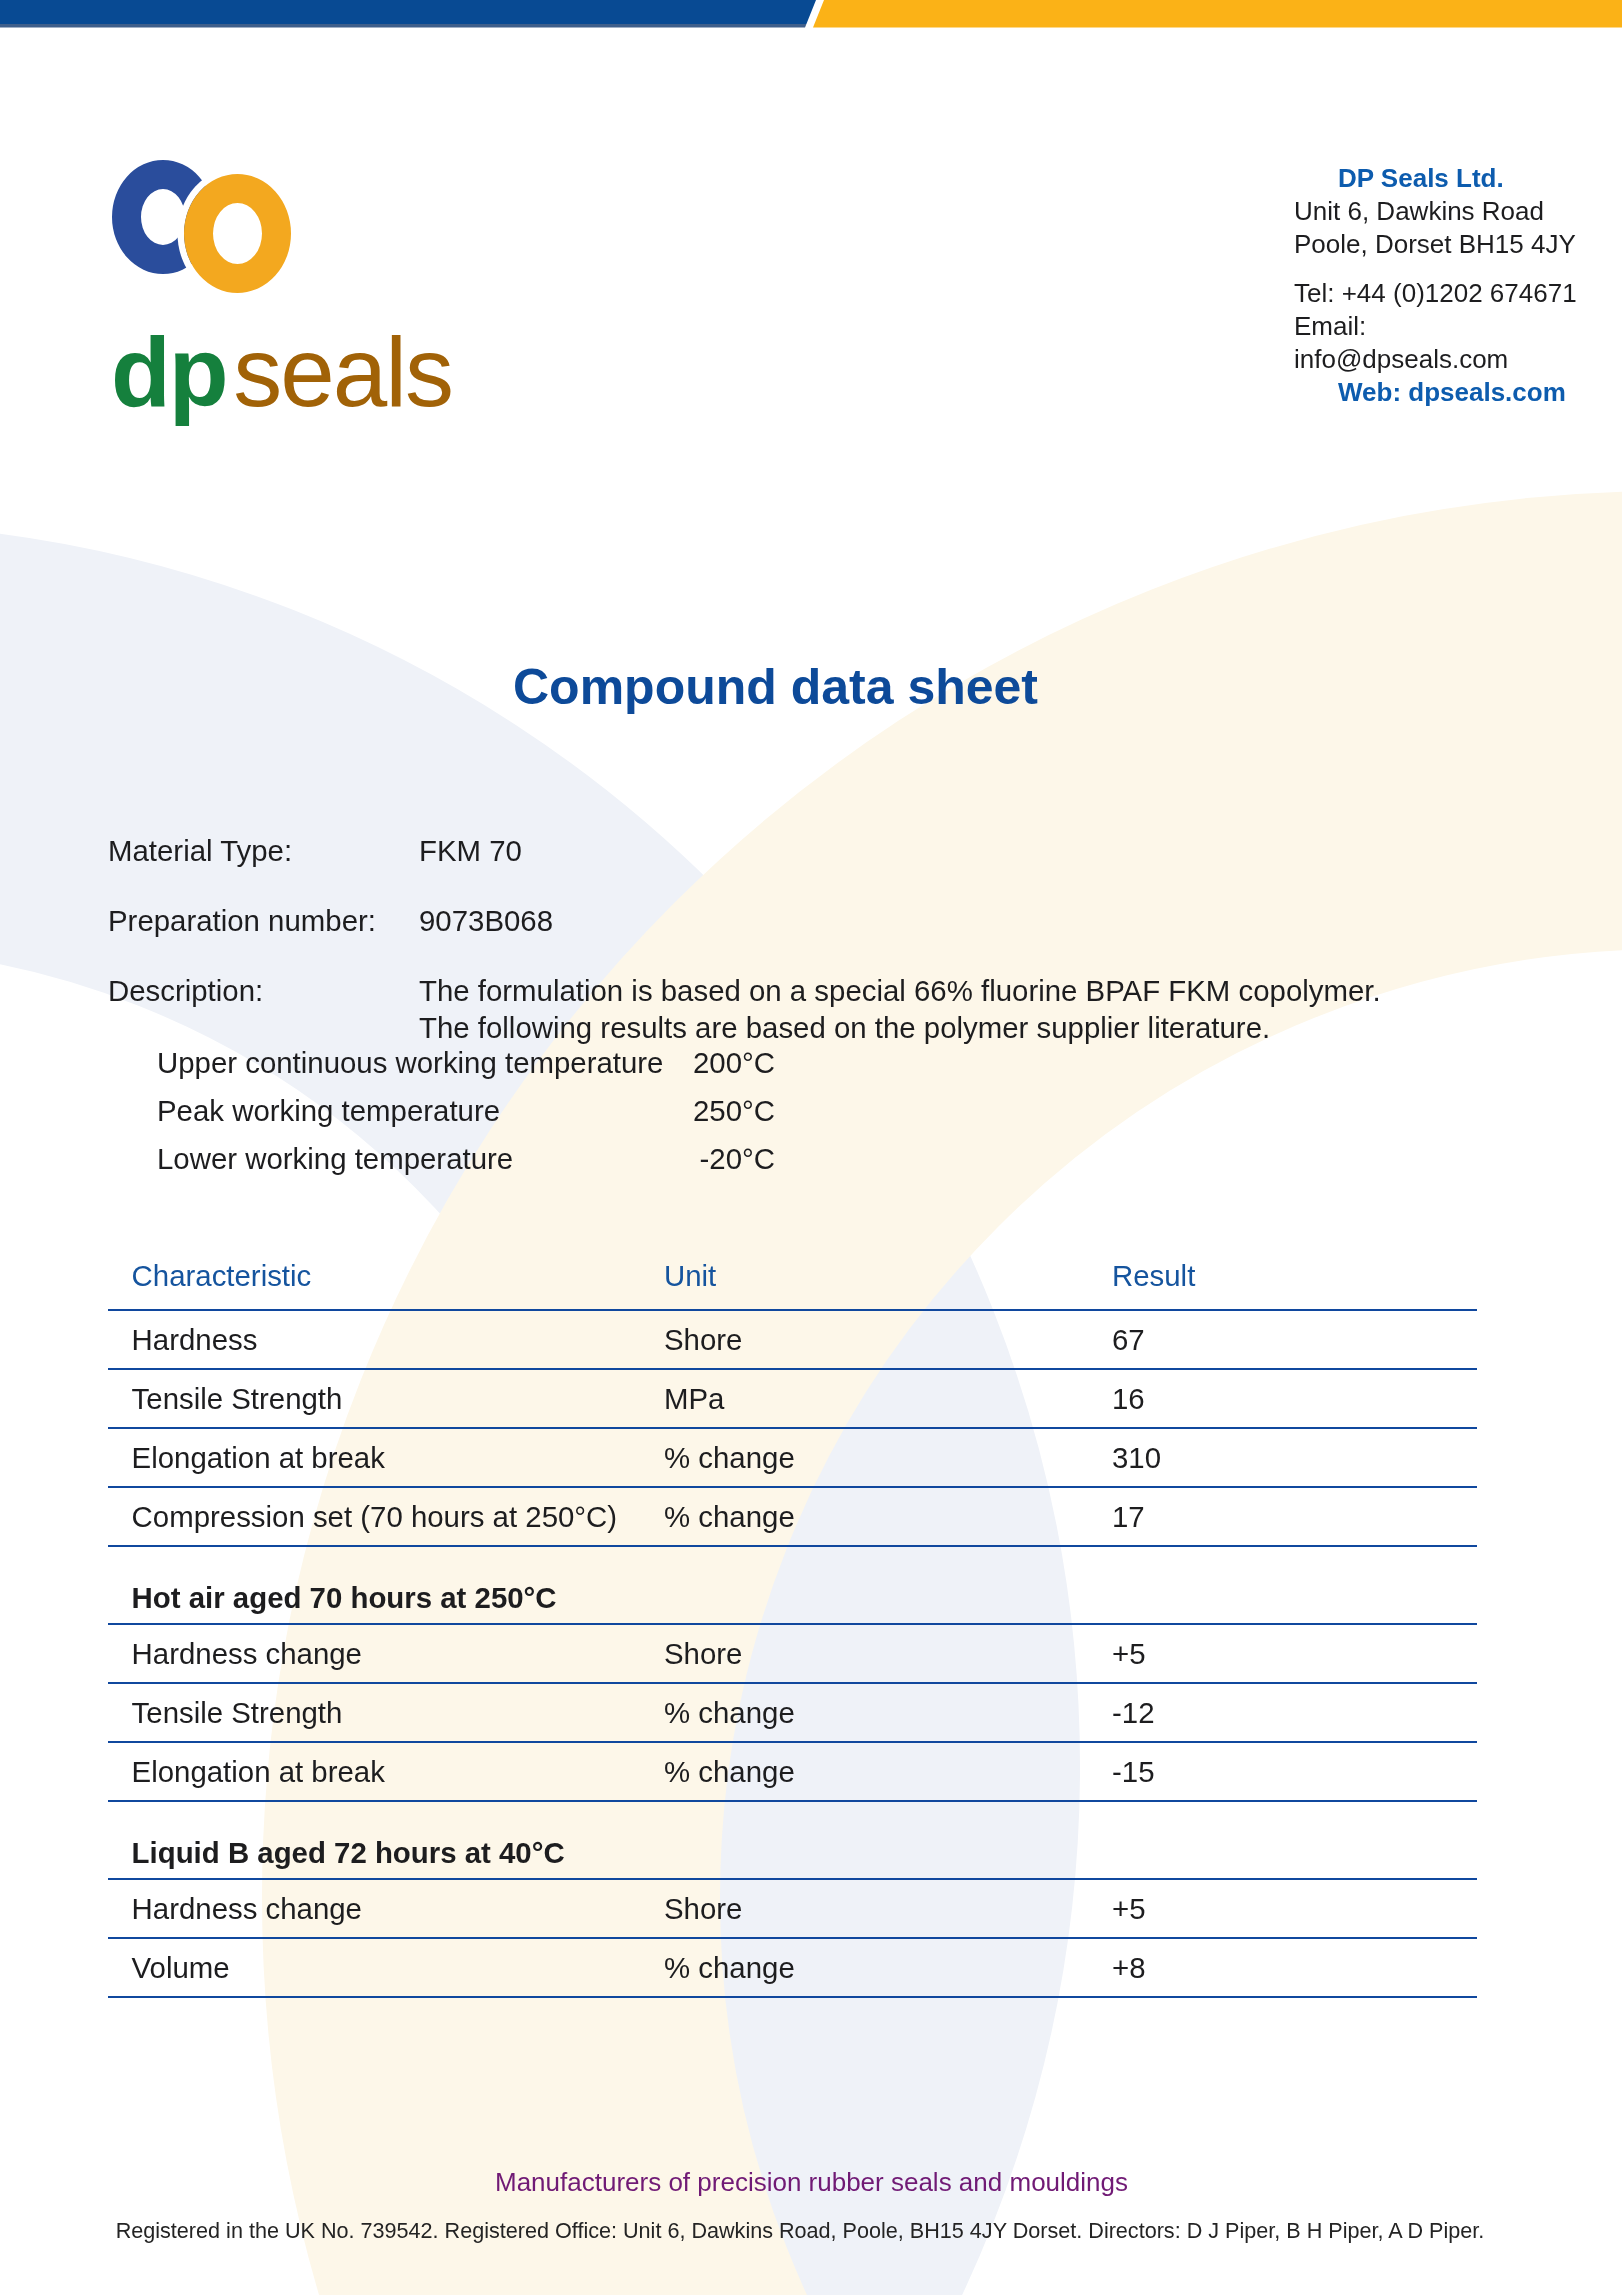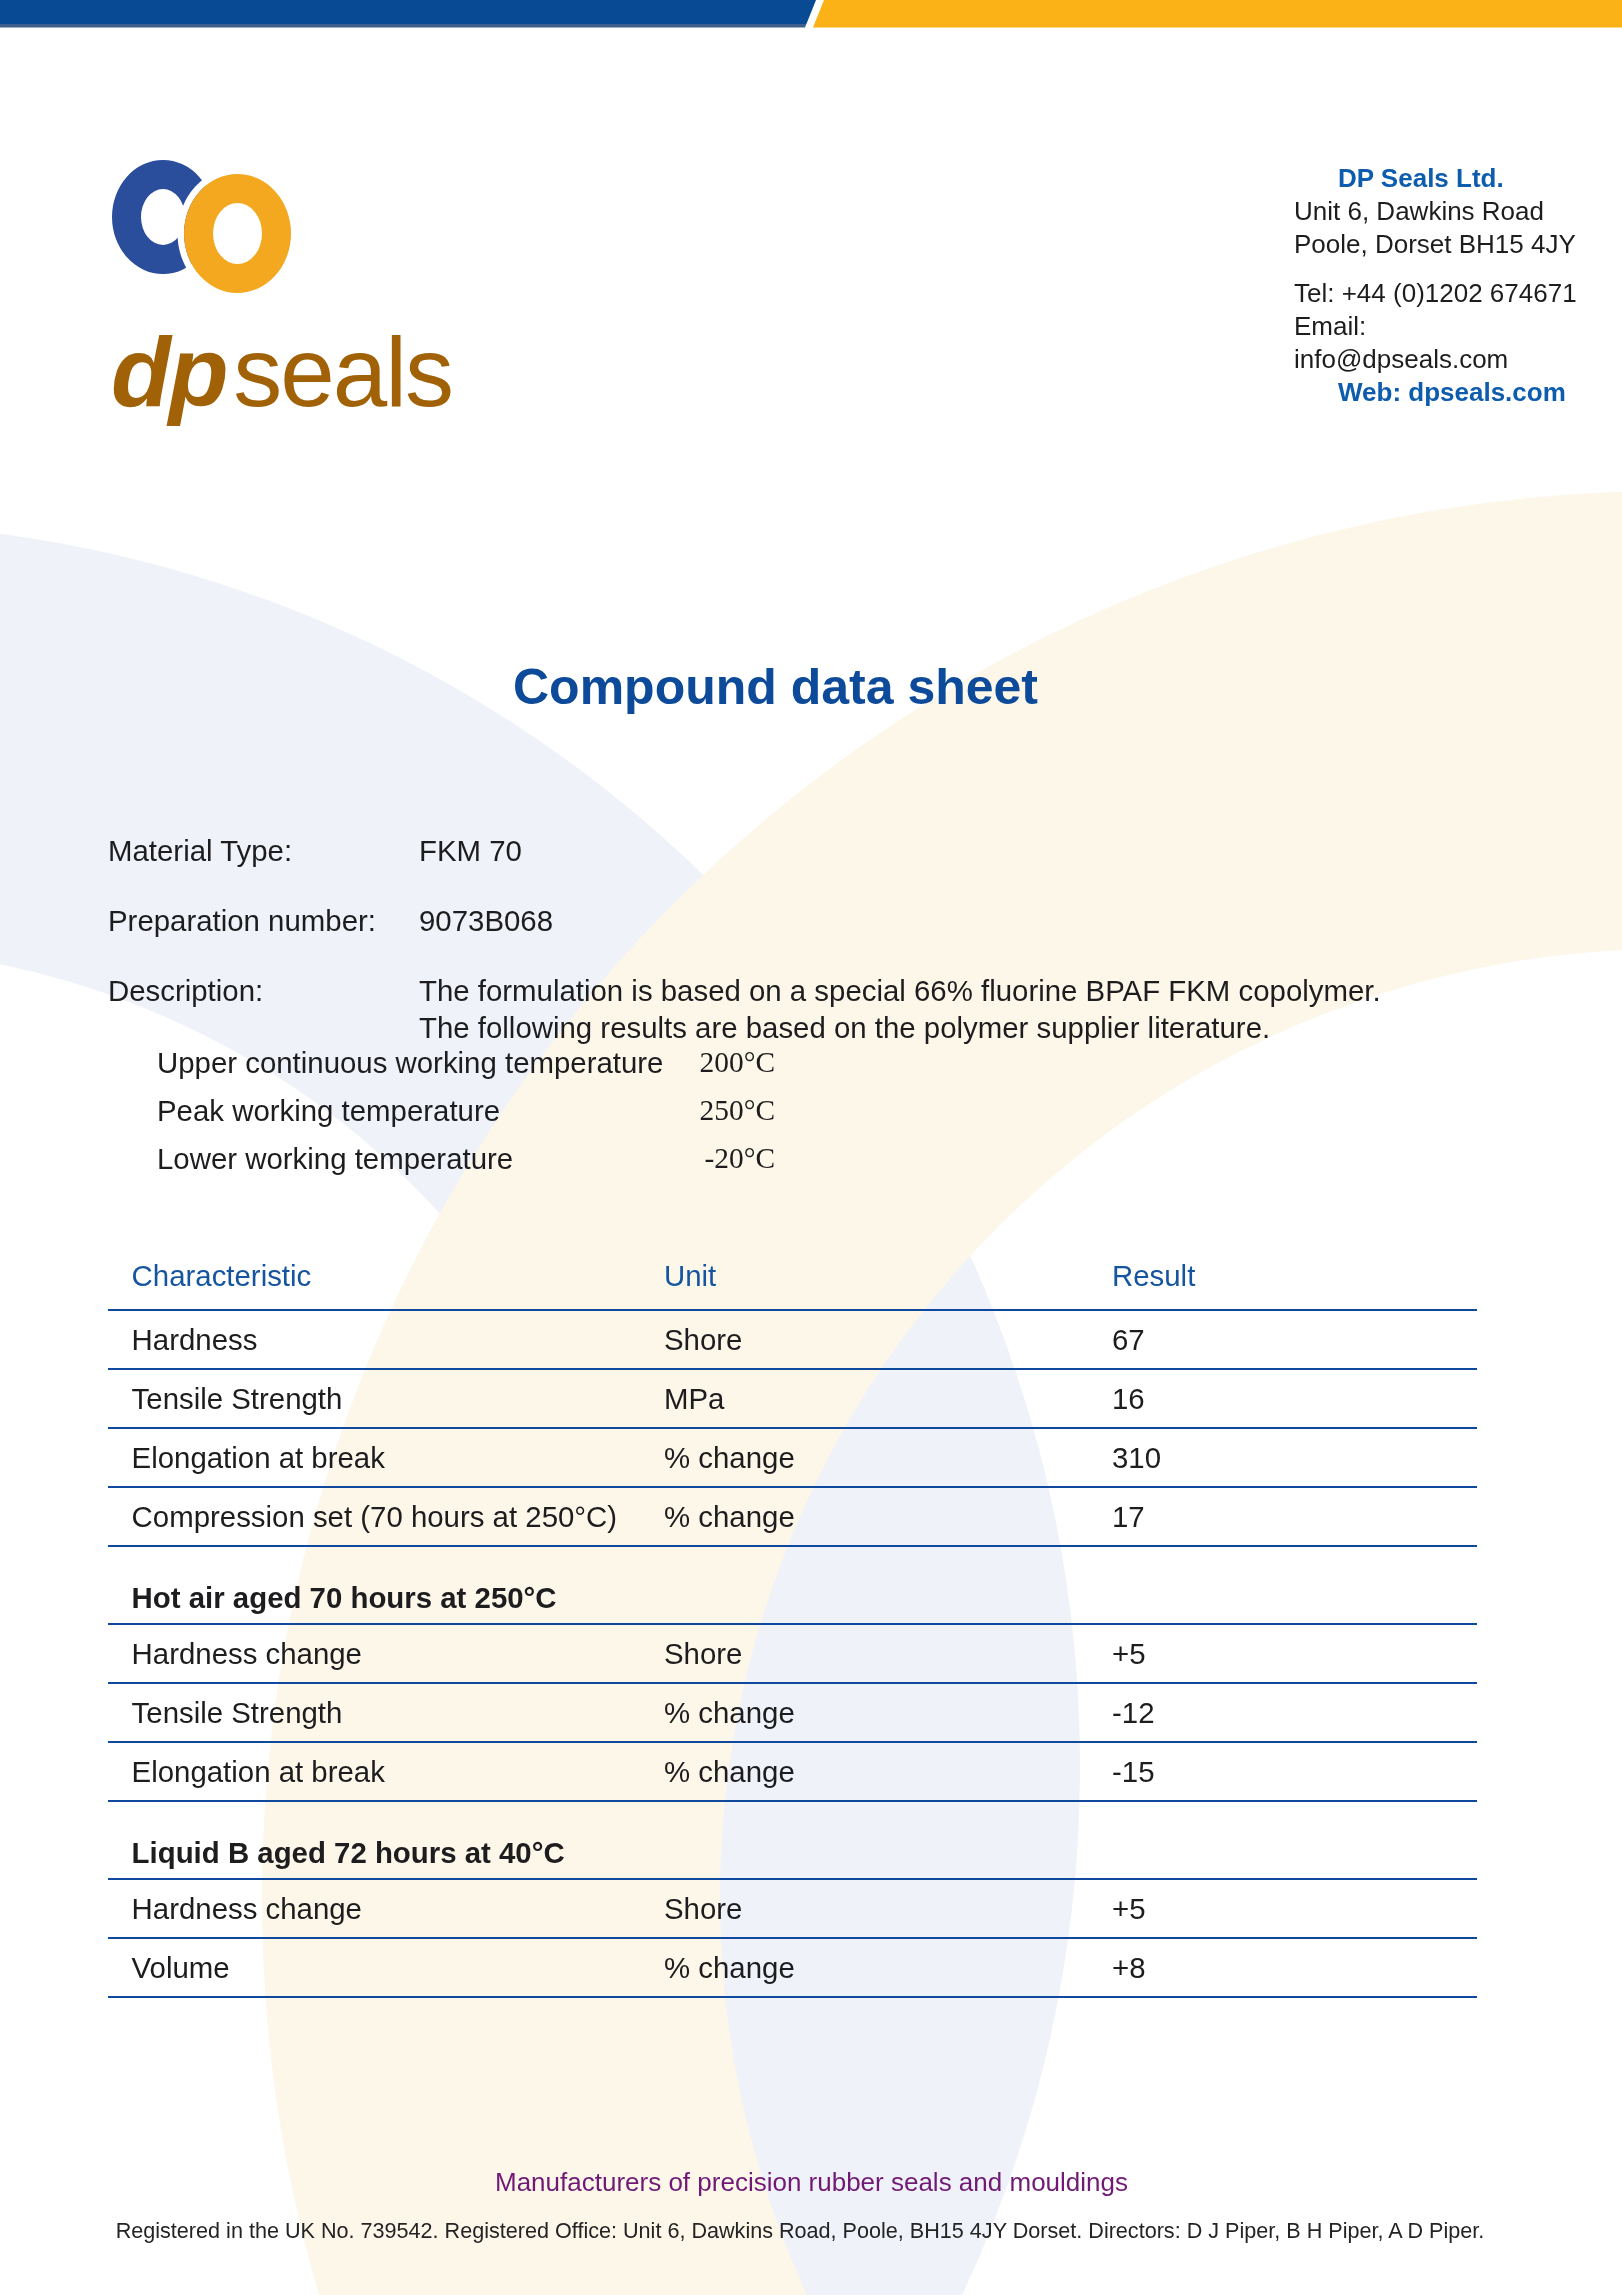--- a/index.html
+++ b/index.html
@@ -25,38 +25,38 @@
     clip-path:polygon(824px 0, 1623px 0, 1623px 27.5px, 813px 27.5px);
   }
   
   .logo { position:absolute; left:111px; top:156px; width:366px; }
   .logo-rings { position:relative; width:288px; height:171px; }
   .ring { position:absolute; border-radius:50%; background:transparent; }
   .ring-b { left:1.3px; top:3.9px; width:102px; height:114px; border:29px solid #2a4d9c; z-index:1; }
   .ring-y { left:73px; top:18.3px; width:107px; height:119px; border:29px solid #f3a81f;
             box-shadow:0 0 0 6.5px #ffffff; z-index:2; }
   .logo-text { margin-top:-3.9px; font-size:98px; line-height:98px; letter-spacing:-2px; white-space:nowrap; }
-  .logo-text .dp { font-weight:bold; color:#a16207;font-style:italic; }
+  .logo-text .dp { font-weight:bold; color:#15803d; }
   .logo-text .seals { font-weight:normal; color:#a16207; margin-left:6.5px; }
   
   .contact { position:absolute; left:1294px; top:162px; width:288px; font-size:26px; line-height:33px; }
   .contact .co, .contact .web { color:#0d5cae; font-weight:bold;margin-left:44px; }
   .contact .gap { height:15.7px; }
   
   .doc-title { position:absolute; left:0; top:658px; width:1551px; text-align:center;
                font-size:50px; font-weight:bold; color:#0d4a99; }
   
   .info { position:absolute; left:108px; top:832px; width:1374px;
           display:grid; grid-template-columns:311px 1fr; row-gap:33px; font-size:29.4px; line-height:37px; }
   
   .bullets { position:absolute; left:119px; top:1044px; width:656px; }
   .bullet-row { display:grid; grid-template-columns:38px 1fr auto; align-items:center;
                 height:37px; margin-bottom:11px; font-size:29.4px; }
   .dot { width:18.3px; height:18.3px; border-radius:50%; }
-  .temp { text-align:right;font-family:Liberation Serif, serif; }
+  .temp { text-align:right; }
   
   .tbl { position:absolute; left:108px; top:1242px; width:1369px; font-size:29.4px; }
   .trow { display:grid; grid-template-columns:556px 448px 1fr; align-items:center;
           height:59px; border-bottom:2.6px solid #10489e; }
   .trow > div:first-child { padding-left:23.6px; }
   .thead-row { height:69px; color:#15549e; font-weight:normal; }
   .sec-spacer { height:26px; }
   .sec-head { display:flex; align-items:center; height:52px; border-bottom:2.6px solid #10489e;
               font-weight:bold; padding-left:23.6px; }
   

